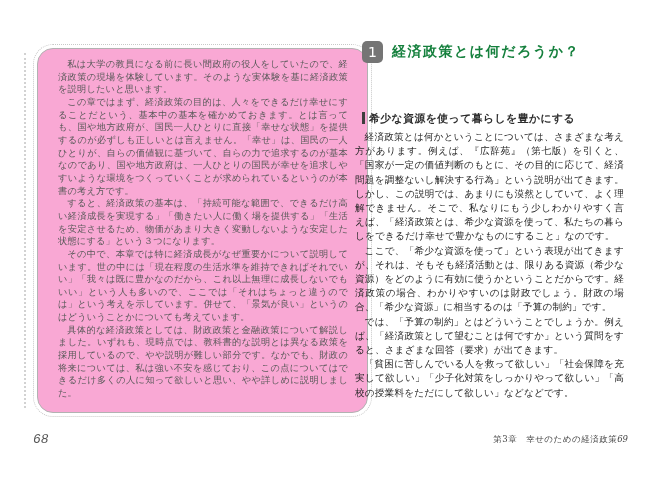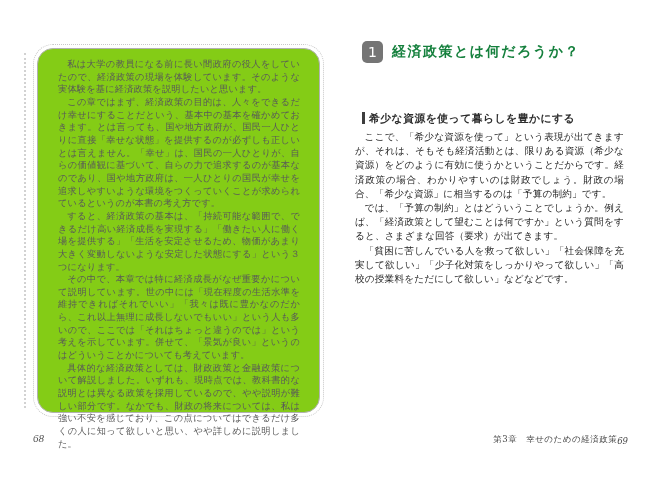--- a/index.html
+++ b/index.html
@@ -5,43 +5,43 @@
   * { margin: 0; padding: 0; box-sizing: border-box; }
   html, body { width: 650px; height: 479px; background: #ffffff; overflow: hidden; }
   body { font-family: "DejaVu Sans", "Liberation Sans", sans-serif; position: relative; }
 
   .spread { position: relative; width: 650px; height: 479px; background: #ffffff; }
 
   
   .left-page { position: absolute; left: 0; top: 0; width: 325px; height: 479px; }
 
   .note-box {
-    position: absolute; left: 37px; top: 48px; width: 283px; height: 365px;
-    border: 1px solid #b2b2b2; border-radius: 16px; background: #84cc16;
+    position: absolute; left: 37px; top: 48px; width: 331px; height: 365px;
+    border: 1px solid #b2b2b2; border-radius: 16px; background: #f9a8d4;
   }
   
   .note-box::before {
     content: ""; position: absolute; inset: -5px;
     border: 1px dotted #c8c8c8; border-radius: 20px; pointer-events: none;
   }
   .paper-edge {
     position: absolute; left: -14px; top: 4px; bottom: 4px; width: 0;
     border-left: 2px dotted #d2d2d2;
   }
   .note-text {
     position: absolute; inset: 0; padding: 9px 19px 10px 20px;
     font-size: 9.2px; line-height: 12.65px; color: #595959;
     text-align: justify; letter-spacing: 0.2px;
   }
   .note-text p { text-indent: 1em; }
 
   .page-num-left {
     position: absolute; left: 33px; top: 432px;
-    font-family: Liberation Serif, serif;
-    font-size: 11px; color: #555555; font-style: italic;
+    font-family: Liberation Mono, monospace;
+    font-size: 13px; color: #555555; font-style: italic;
   }
 
   
   .right-page { position: absolute; left: 325px; top: 0; width: 325px; height: 479px; }
   
 
   .chapter-badge {
     position: absolute; left: 37px; top: 41px; width: 21px; height: 22px;
     background: #757575; border-radius: 5px;
     display: flex; align-items: center; justify-content: center;
@@ -69,21 +69,21 @@
   .body-text {
     position: absolute; left: 30px; top: 130px; width: 269px;
     font-family: "DejaVu Serif", "Liberation Serif", serif;
     font-size: 9.6px; line-height: 14.2px; color: #262626;
     text-align: justify; letter-spacing: 0.2px;
   }
   .body-text p { text-indent: 1em; }
 
   .right-footer {
     position: absolute; right: 22px; top: 434px;
-    display: flex; align-items: flex-end;
+    display: flex; align-items: flex-start;
     font-family: "DejaVu Serif", "Liberation Serif", serif;
     font-size: 8.5px; color: #444444; white-space: nowrap;
   }
   .right-footer .chapter-label { letter-spacing: 0.5px; }
   .right-footer .page-num { font-style: italic; }
 </style>
 </head>
 <body>
 
 <div class="spread">
@@ -107,20 +107,21 @@
       <span>1</span>
     </div>
     <div class="chapter-title">経済政策とは何だろうか？</div>
 
     <div class="section-heading">
       <span class="section-bar"></span>
       <span class="section-label">希少な資源を使って暮らしを豊かにする</span>
     </div>
 
     <div class="body-text">
+      <p>経済政策とは何かということについては、さまざまな考え方があります。例えば、『広辞苑』（第七版）を引くと、「国家が一定の価値判断のもとに、その目的に応じて、経済問題を調整ないし解決する行為」という説明が出てきます。しかし、この説明では、あまりにも漠然としていて、よく理解できません。そこで、私なりにもう少しわかりやすく言えば、「経済政策とは、希少な資源を使って、私たちの暮らしをできるだけ幸せで豊かなものにすること」なのです。</p>
       <p>ここで、「希少な資源を使って」という表現が出てきますが、それは、そもそも経済活動とは、限りある資源（希少な資源）をどのように有効に使うかということだからです。経済政策の場合、わかりやすいのは財政でしょう。財政の場合、「希少な資源」に相当するのは「予算の制約」です。</p>
       <p>では、「予算の制約」とはどういうことでしょうか。例えば、「経済政策として望むことは何ですか」という質問をすると、さまざまな回答（要求）が出てきます。</p>
       <p>「貧困に苦しんでいる人を救って欲しい」「社会保障を充実して欲しい」「少子化対策をしっかりやって欲しい」「高校の授業料をただにして欲しい」などなどです。</p>
     </div>
 
     <div class="right-footer">
       <span class="chapter-label">第3章　幸せのための経済政策</span>
       <span class="page-num">69</span>
     </div>
   </div>

